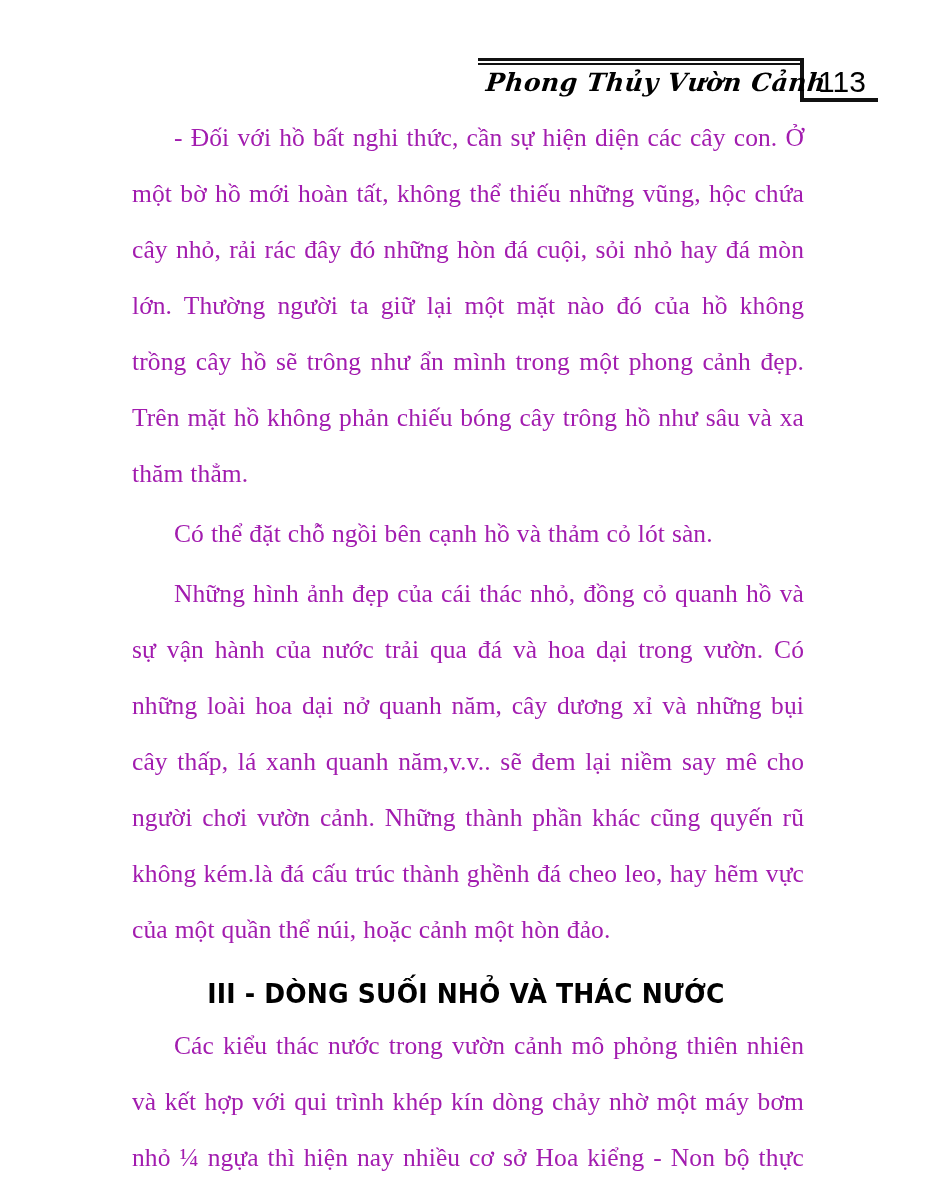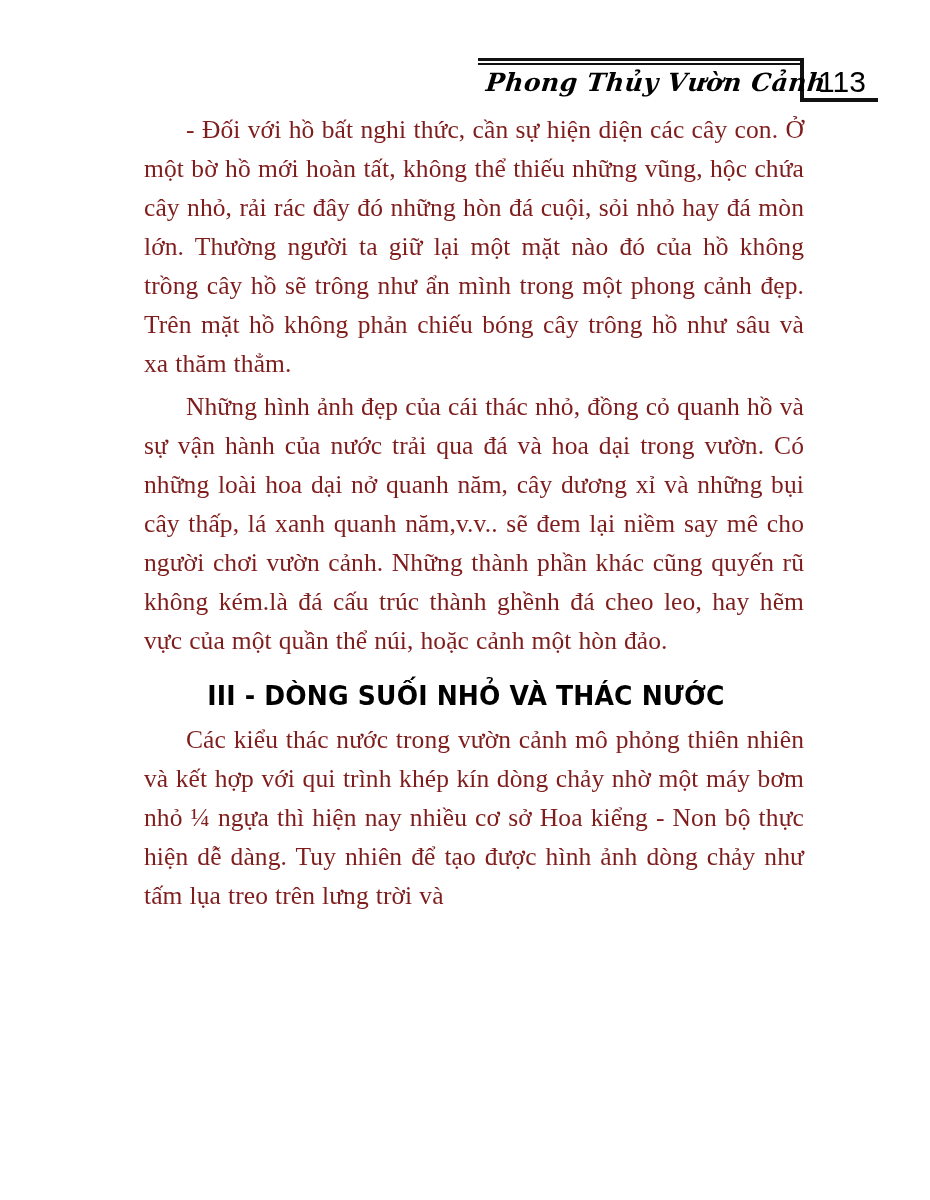--- a/index.html
+++ b/index.html
@@ -84,29 +84,29 @@
   }
 
   
   .body-col {
     position: absolute;
     left: 128px;
     top: 110px;
     width: 676px;
   }
   p.para {
-    margin: 0 0 0 16px;
+    margin: 0 0 0 4px;
     font-size: 25.5px;
-    line-height: 39px;
+    line-height: 56px;
     text-align: justify;
     text-justify: inter-word;
     text-indent: 42px;
     letter-spacing: 0.1px;
     word-spacing: 0.5px;
-    color: #7f1d1d;
+    color: #a21caf;
   }
   p.gap {
     margin-top: 4px;
   }
 
   h2.section-heading {
     margin: 14px 0 2px 0;
     text-indent: 0;
     text-align: center;
     font-family: "DejaVu Sans", "Liberation Sans", sans-serif;
@@ -128,18 +128,19 @@
     <div class="header-rule"></div>
     <div class="header-rule2"></div>
     <div class="header-drop"></div>
     <div class="header-foot"></div>
     <div class="header-title">Phong Thủy Vườn Cảnh</div>
     <div class="header-pageno">113</div>
   </div>
 
   <div class="body-col">
     <p class="para">- Đối với hồ bất nghi thức, cần sự hiện diện các cây con. Ở một bờ hồ mới hoàn tất, không thể thiếu những vũng, hộc chứa cây nhỏ, rải rác đây đó những hòn đá cuội, sỏi nhỏ hay đá mòn lớn. Thường người ta giữ lại một mặt nào đó của hồ không trồng cây hồ sẽ trông như ẩn mình trong một phong cảnh đẹp. Trên mặt hồ không phản chiếu  bóng cây trông hồ như sâu và xa thăm thẳm.</p>
+    <p class="para gap">Có thể đặt chỗ ngồi bên cạnh hồ và thảm cỏ lót sàn.</p>
     <p class="para gap">Những hình ảnh đẹp của cái thác nhỏ, đồng cỏ quanh hồ và sự vận hành của nước trải qua đá và hoa dại trong vườn. Có những loài hoa dại nở quanh năm, cây dương xỉ và những bụi cây thấp, lá xanh quanh năm,v.v.. sẽ đem lại niềm say mê cho người chơi vườn cảnh. Những thành phần khác cũng quyến rũ không kém.là đá cấu trúc thành ghềnh đá cheo leo, hay hẽm vực của một quần thể núi, hoặc cảnh một hòn đảo.</p>
     <h2 class="section-heading">III - DÒNG SUỐI NHỎ VÀ THÁC NƯỚC</h2>
     <p class="para">Các kiểu thác nước trong vườn cảnh mô phỏng thiên nhiên và kết hợp với qui trình khép kín dòng chảy nhờ một máy bơm nhỏ ¼ ngựa thì hiện nay nhiều cơ sở Hoa kiểng - Non bộ  thực hiện dễ dàng. Tuy nhiên để tạo được hình ảnh dòng chảy như tấm lụa treo trên lưng trời và</p>
   </div>
 
 </div>
 
 </body></html>

